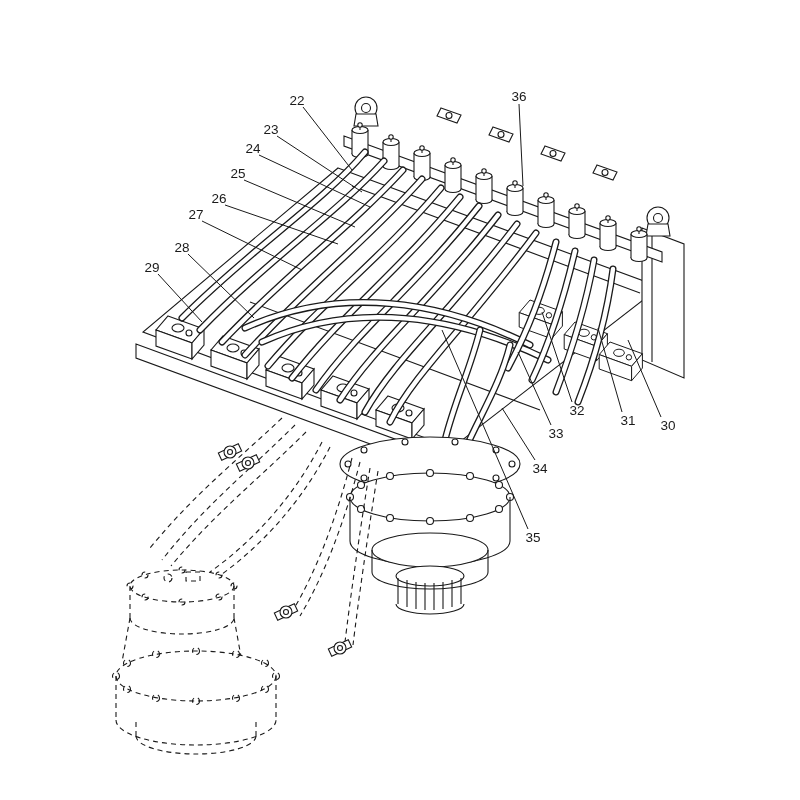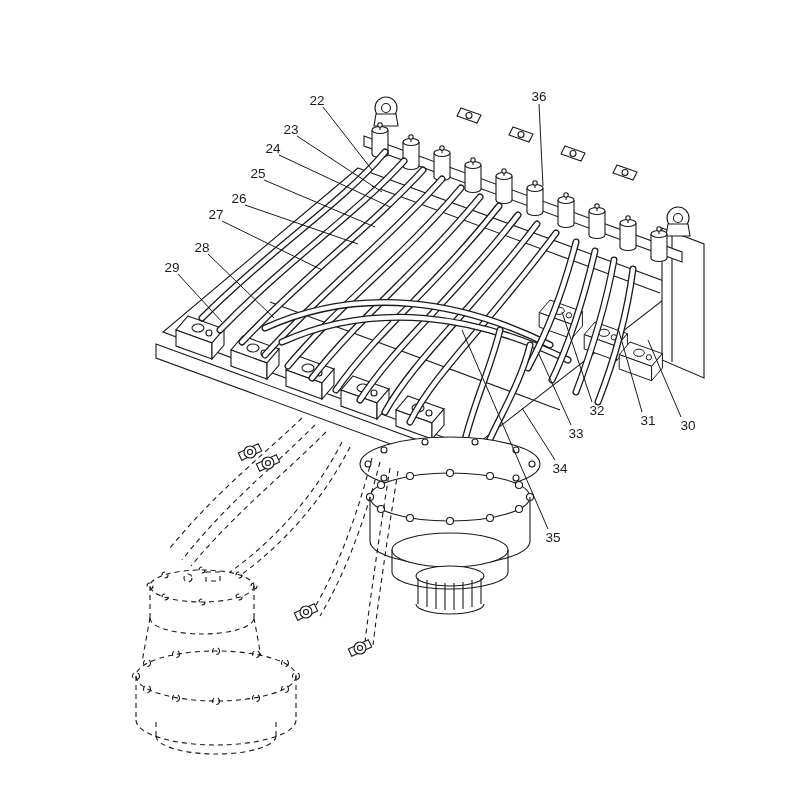--- a/index.html
+++ b/index.html
@@ -1,17 +1,17 @@
 <!DOCTYPE html>
 <html><head>
 <meta charset="utf-8">
 <style>
   html,body{margin:0;padding:0;background:#ffffff;}
   .page{position:relative;width:724px;height:800px;background:#ffffff;overflow:hidden;
-        font-family:"Liberation Sans", sans-serif;padding-left:20px;}
+        font-family:"Liberation Sans", sans-serif;}
   .ln{stroke:#1a1a1a;stroke-width:1.1;fill:none;}
   .lnf{stroke:#1a1a1a;stroke-width:1.1;fill:#ffffff;}
   .hose-o{stroke:#1a1a1a;stroke-width:7;fill:none;stroke-linecap:round;}
   .hose-i{stroke:#ffffff;stroke-width:4.4;fill:none;stroke-linecap:round;}
   .dash{stroke:#1a1a1a;stroke-width:1.1;fill:none;stroke-dasharray:5 4;}
   .dashf{stroke:#1a1a1a;stroke-width:1.1;fill:#ffffff;stroke-dasharray:5 4;}
   .ld{stroke:#1a1a1a;stroke-width:1;fill:none;}
   .callout{font-size:13.5px;fill:#1a1a1a;text-anchor:middle;}
 </style>
 </head>

